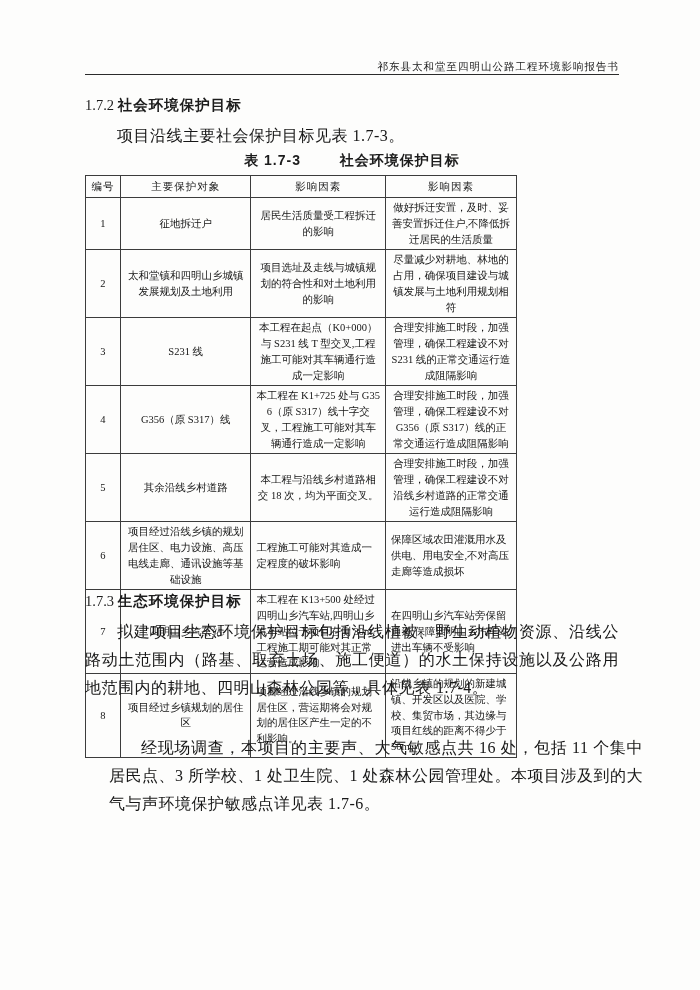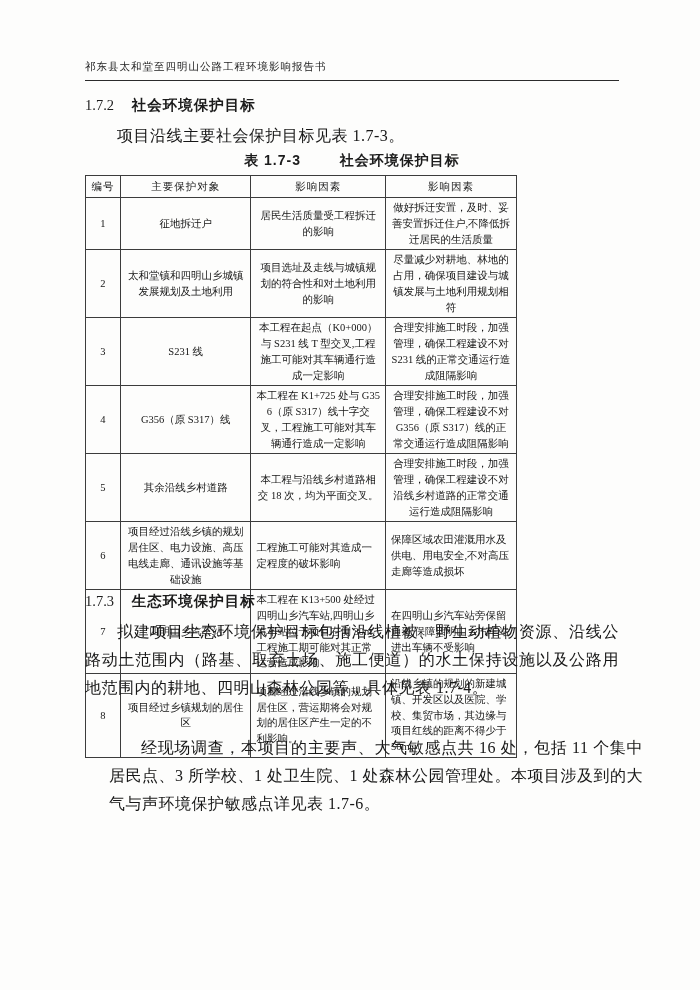--- a/index.html
+++ b/index.html
@@ -5,26 +5,26 @@
   html,body{margin:0;padding:0;}
   body{background:#e8e8e8;font-family:"Liberation Serif","DejaVu Serif",serif;}
   .page{
     position:relative;width:700px;height:990px;margin:0 auto;
     background:#fdfdfc;color:#1c1c1c;overflow:hidden;
     box-sizing:border-box;
   }
   
   .running-head{
     position:absolute;top:60px;left:85px;width:534px;
-    text-align:left;font-size:10.5px;letter-spacing:1px;color:#222;
-    padding-bottom:6px;border-bottom:1.5px solid #2b2b2b;
+    text-align:right;font-size:10.5px;letter-spacing:1px;color:#222;
+    border-bottom:1.5px solid #2b2b2b;
   }
   
   .sec-heading{position:absolute;left:85px;width:534px;font-size:14.5px;}
-  .sec-num{font-weight:normal;font-family:"Liberation Serif",serif;margin-right:14px;}
+  .sec-num{font-weight:normal;font-family:"Liberation Serif",serif;margin-right:0;}
   .sec-title{font-weight:bold;font-family:"Liberation Sans","DejaVu Sans",sans-serif;letter-spacing:1px;}
   .h172{top:96px;}
   .h173{top:592px;}
   .h174{top:708px;}
   
   .para{
     position:absolute;left:85px;width:534px;
     font-size:16px;line-height:28px;text-align:justify;
     text-indent:2em;letter-spacing:0.5px;color:#171717;
   }

